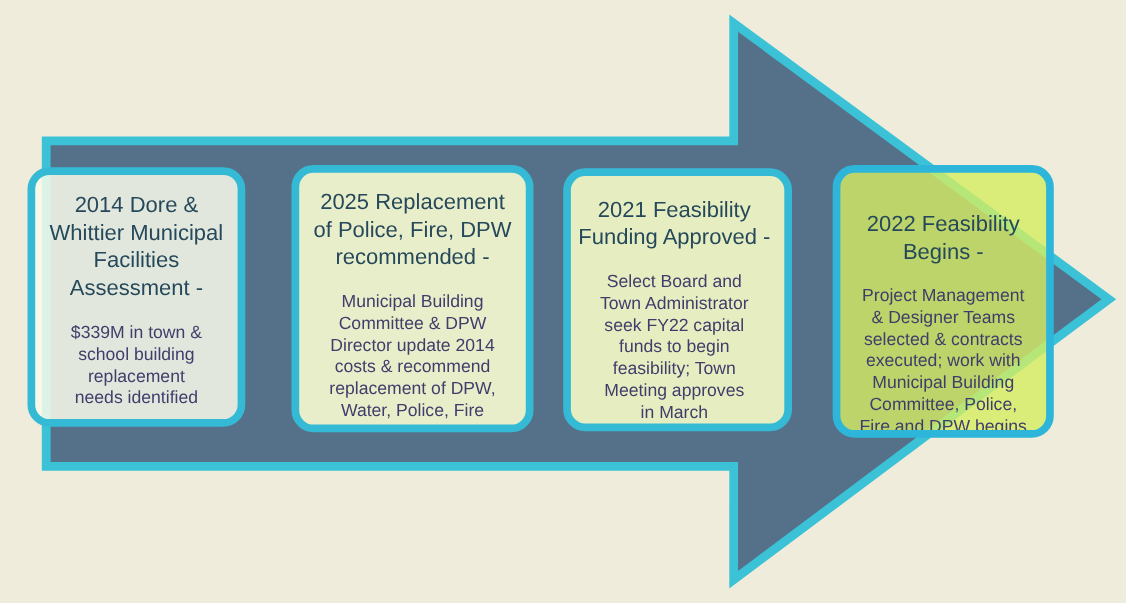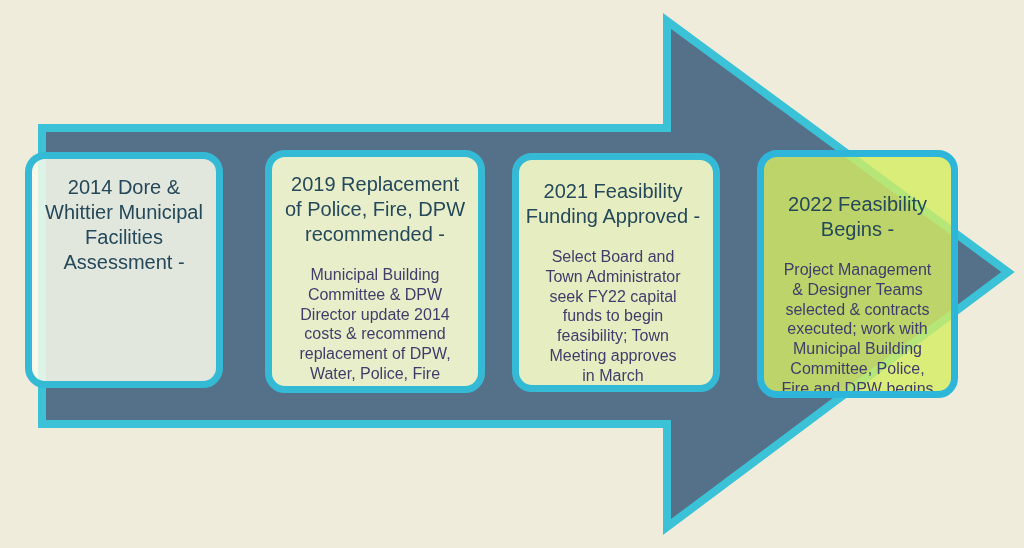--- a/index.html
+++ b/index.html
@@ -48,24 +48,28 @@
 
   <svg class="arrow-svg" viewBox="0 0 1024 548">
     <path class="arrow-shape" d="M42,128 L667,128 L667,21 L1008,272 L667,527 L667,424 L42,424 Z"></path>
   </svg>
 
   <div class="card card-0" style="background: rgba(250, 252, 234, 0.85); border-color: rgb(53, 186, 214);">
     <div class="card-heading">2014 Dore &amp;
 Whittier Municipal
 Facilities
 Assessment -</div>
+    <div class="card-body">$339M in town &amp;
+school building
+replacement
+needs identified</div>
   </div>
 
   <div class="card card-1" style="background: rgba(248, 252, 208, 0.9); border-color: rgb(53, 186, 214);">
-    <div class="card-heading">2019 Replacement
+    <div class="card-heading">2025 Replacement
 of Police, Fire, DPW
 recommended -</div>
     <div class="card-body">Municipal Building
 Committee &amp; DPW
 Director update 2014
 costs &amp; recommend
 replacement of DPW,
 Water, Police, Fire
 Station 1</div>
   </div>

